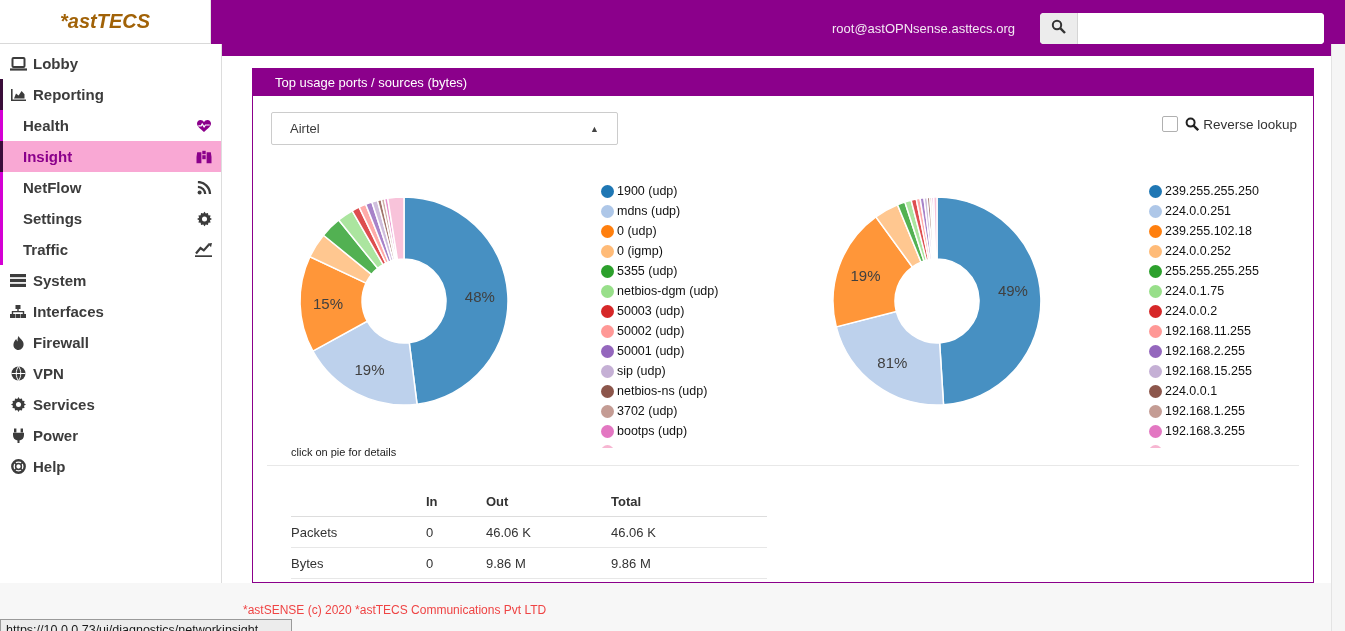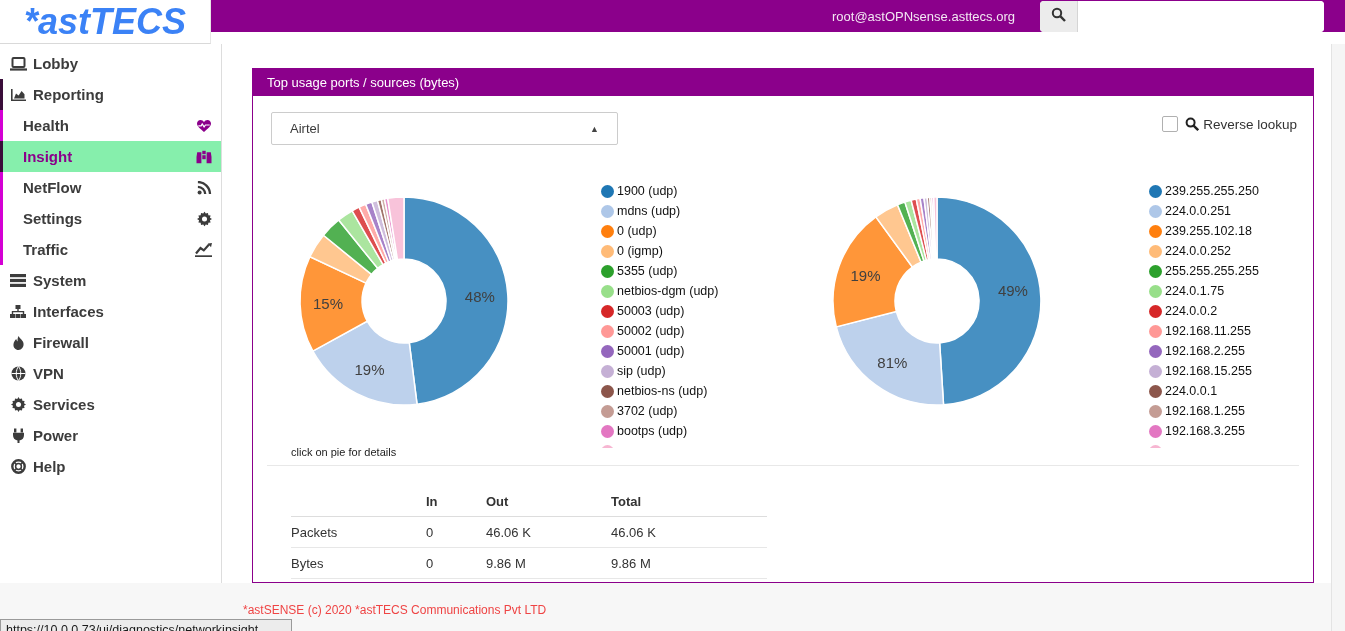--- a/index.html
+++ b/index.html
@@ -1,39 +1,39 @@
 <!DOCTYPE html>
 <html><head>
 <meta charset="utf-8">
 <style>
   html,body{margin:0;padding:0;}
   body{font-family:"Liberation Sans",sans-serif;}
   .screen{position:relative;width:1345px;height:631px;background:#fff;overflow:hidden;}
 
   
-  .navbar{position:absolute;left:211px;top:0;right:0;height:32px;background:#8b008b;display:flex;align-items:center;justify-content:flex-end;padding-right:21px;box-sizing:border-box;}
+  .navbar{position:absolute;left:211px;top:0;right:0;height:56px;background:#8b008b;display:flex;align-items:center;justify-content:flex-end;padding-right:21px;box-sizing:border-box;}
   .logo-box{position:absolute;left:0;top:0;width:211px;height:44px;background:#fff;border-bottom:1px solid #d9d9d9;border-right:1px solid #e6e6e6;display:flex;align-items:center;justify-content:center;box-sizing:border-box;z-index:3;}
-  .logo-text{font-style:italic;font-weight:bold;font-size:36px;color:#3b82f6;}
+  .logo-text{font-style:italic;font-weight:bold;font-size:20px;color:#a16207;}
   .nav-user{color:#f3e7f3;font-size:13px;margin-right:25px;white-space:nowrap;}
   .search-group{display:flex;height:31px;width:284px;border-radius:4px;overflow:hidden;background:#fff;}
   .search-addon{width:37px;background:#ececec;border-right:1px solid #d5d5d5;display:flex;align-items:center;justify-content:center;cursor:pointer;flex:none;}
   .search-input{flex:1;border:none;outline:none;font-size:13px;padding:0 8px;min-width:0;}
 
   
   .sidebar{position:absolute;left:0;top:44px;width:222px;height:539px;background:#fff;border-right:1px solid #ddd;box-sizing:border-box;padding-top:4px;z-index:2;}
   .menu-item{position:relative;height:31px;display:flex;align-items:center;color:#3c3c3c;font-size:15px;cursor:pointer;border-left:3px solid transparent;box-sizing:border-box;font-weight:bold;}
   .menu-item .licon{width:18px;margin:0 6px 0 6px;display:flex;justify-content:center;align-items:center;}
   .menu-item .ricon{position:absolute;right:9px;top:50%;transform:translateY(-50%);display:flex;}
   .menu-item.sub{padding-left:20px;border-left-color:#d400d4;}
   .menu-item.parent-open{border-left-color:#3a0d3a;}
-  .menu-item.active{background:#86efac;color:#8b008b;border-left-color:#3a0d3a;}
+  .menu-item.active{background:#f9a8d4;color:#8b008b;border-left-color:#3a0d3a;}
 
   
   .panel{position:absolute;left:252px;top:68px;width:1062px;height:515px;border:1px solid #8b008b;box-sizing:border-box;background:#fff;z-index:1;}
-  .panel-head{height:27px;background:#8b008b;color:#fff;font-size:13px;display:flex;align-items:center;padding-left:14px;}
+  .panel-head{height:27px;background:#8b008b;color:#fff;font-size:13px;display:flex;align-items:center;padding-left:22px;}
   .panel-body{position:relative;height:486px;}
   .dropdown{position:absolute;left:18px;top:16px;width:347px;height:33px;border:1px solid #ccc;border-radius:2px;display:flex;align-items:center;justify-content:space-between;padding:0 18px;box-sizing:border-box;font-size:13px;color:#3a3a3a;cursor:pointer;background:#fff;}
   .caret-up{font-size:9px;color:#444;}
   .reverse{position:absolute;right:16px;top:20px;display:flex;align-items:center;font-size:13.5px;color:#333;cursor:pointer;}
   .checkbox{width:16px;height:16px;border:1px solid #b0b0b0;border-radius:2px;background:#fff;margin-right:7px;box-sizing:border-box;}
   .reverse .mag{margin-right:4px;display:flex;}
 
   .chart{position:absolute;width:216px;height:216px;}
   .chart.c0{left:43px;top:97px;}
   .chart.c1{left:576px;top:97px;}

